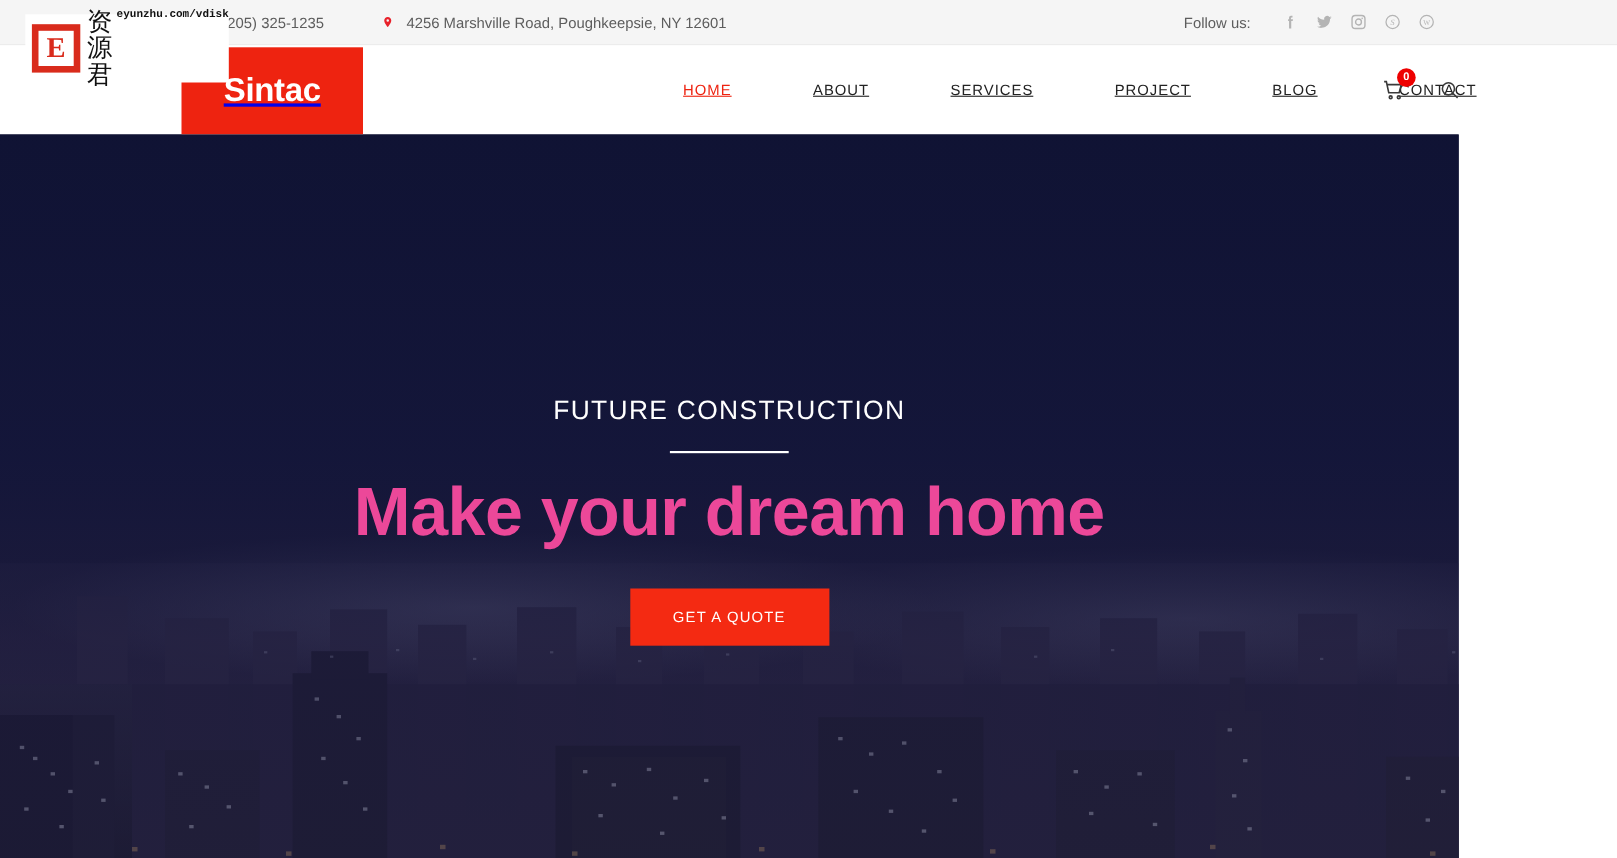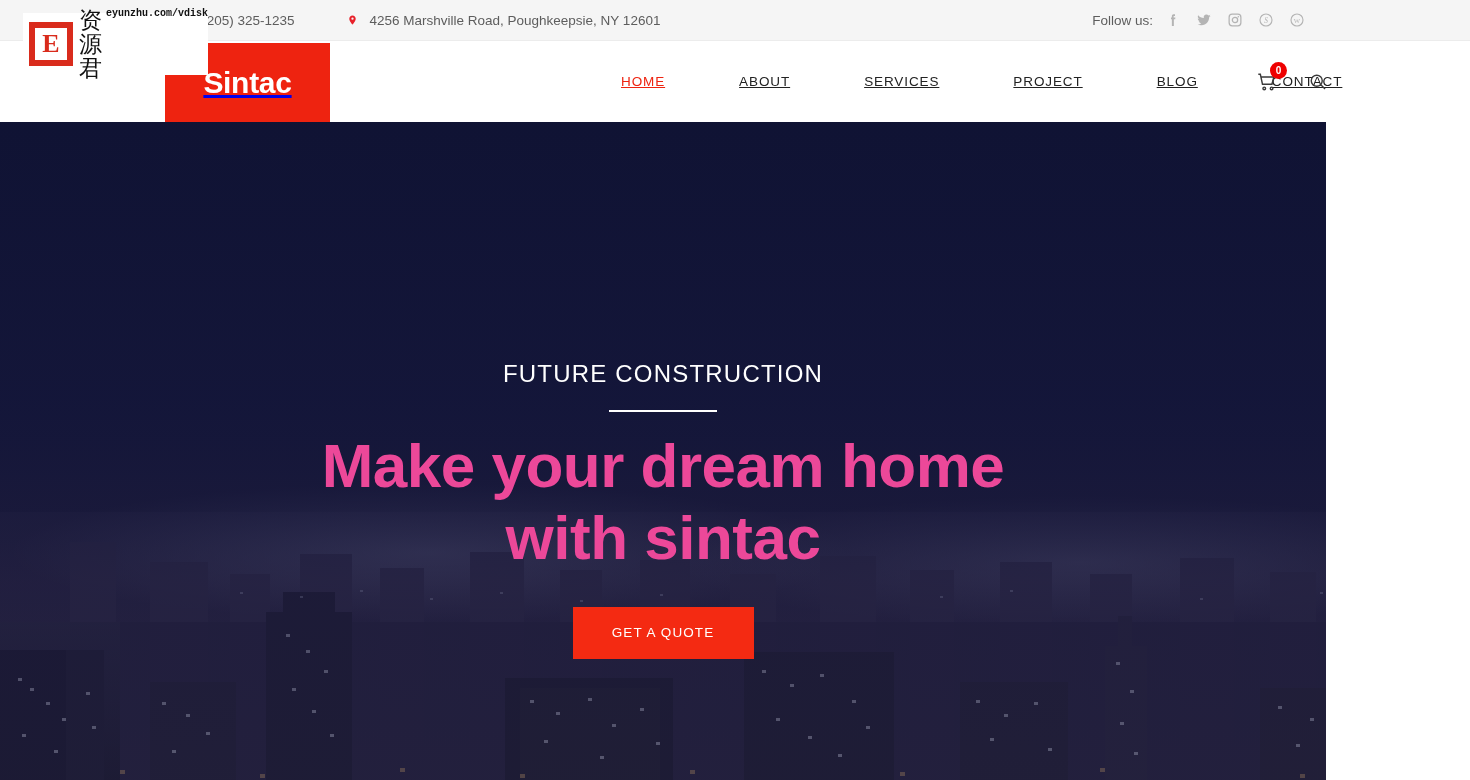--- a/index.html
+++ b/index.html
@@ -26,21 +26,21 @@
     display: flex; align-items: center; gap: 10px;
     font-size: 13.5px; color: #5d5d5d; margin-right: 52px;
     white-space: nowrap;
   }
   .tb-icon { width: 13px; height: 14px; display: inline-flex; align-items: center; justify-content: center; color: #e8212a; }
   .tb-icon svg { display: block; }
   .topbar-right {
     margin-left: auto; display: flex; align-items: center;
     padding-right: 158px; gap: 0px;
   }
-  .follow-label { font-size: 13.5px; color: #5d5d5d; margin-right: 4px; }
+  .follow-label { font-size: 13.5px; color: #5d5d5d; margin-right: 20px; }
   .social {
     width: 31px; height: 20px;
     display: inline-flex; align-items: center; justify-content: center;
     color: #b4b4b4;
   }
   .social svg { display: block; }
 
   
   .navbar {
     position: absolute; top: 41px; left: 0;
@@ -408,21 +408,20 @@
       </svg>
     </div>
 
     <div class="hero-overlay"></div>
 
     <div class="hero-content">
       <div class="hero-sub">FUTURE CONSTRUCTION</div>
       <div class="hero-divider"></div>
       <h1 class="hero-title">
         <span>Make your dream home</span><br>
-        <span>with sintac</span>
       </h1>
       <button class="hero-btn">GET A QUOTE</button>
     </div>
   </section>
 
   <div class="watermark">
     <div class="wm-badge">
       <div class="wm-e">E</div>
     </div>
     <div class="wm-txt">

